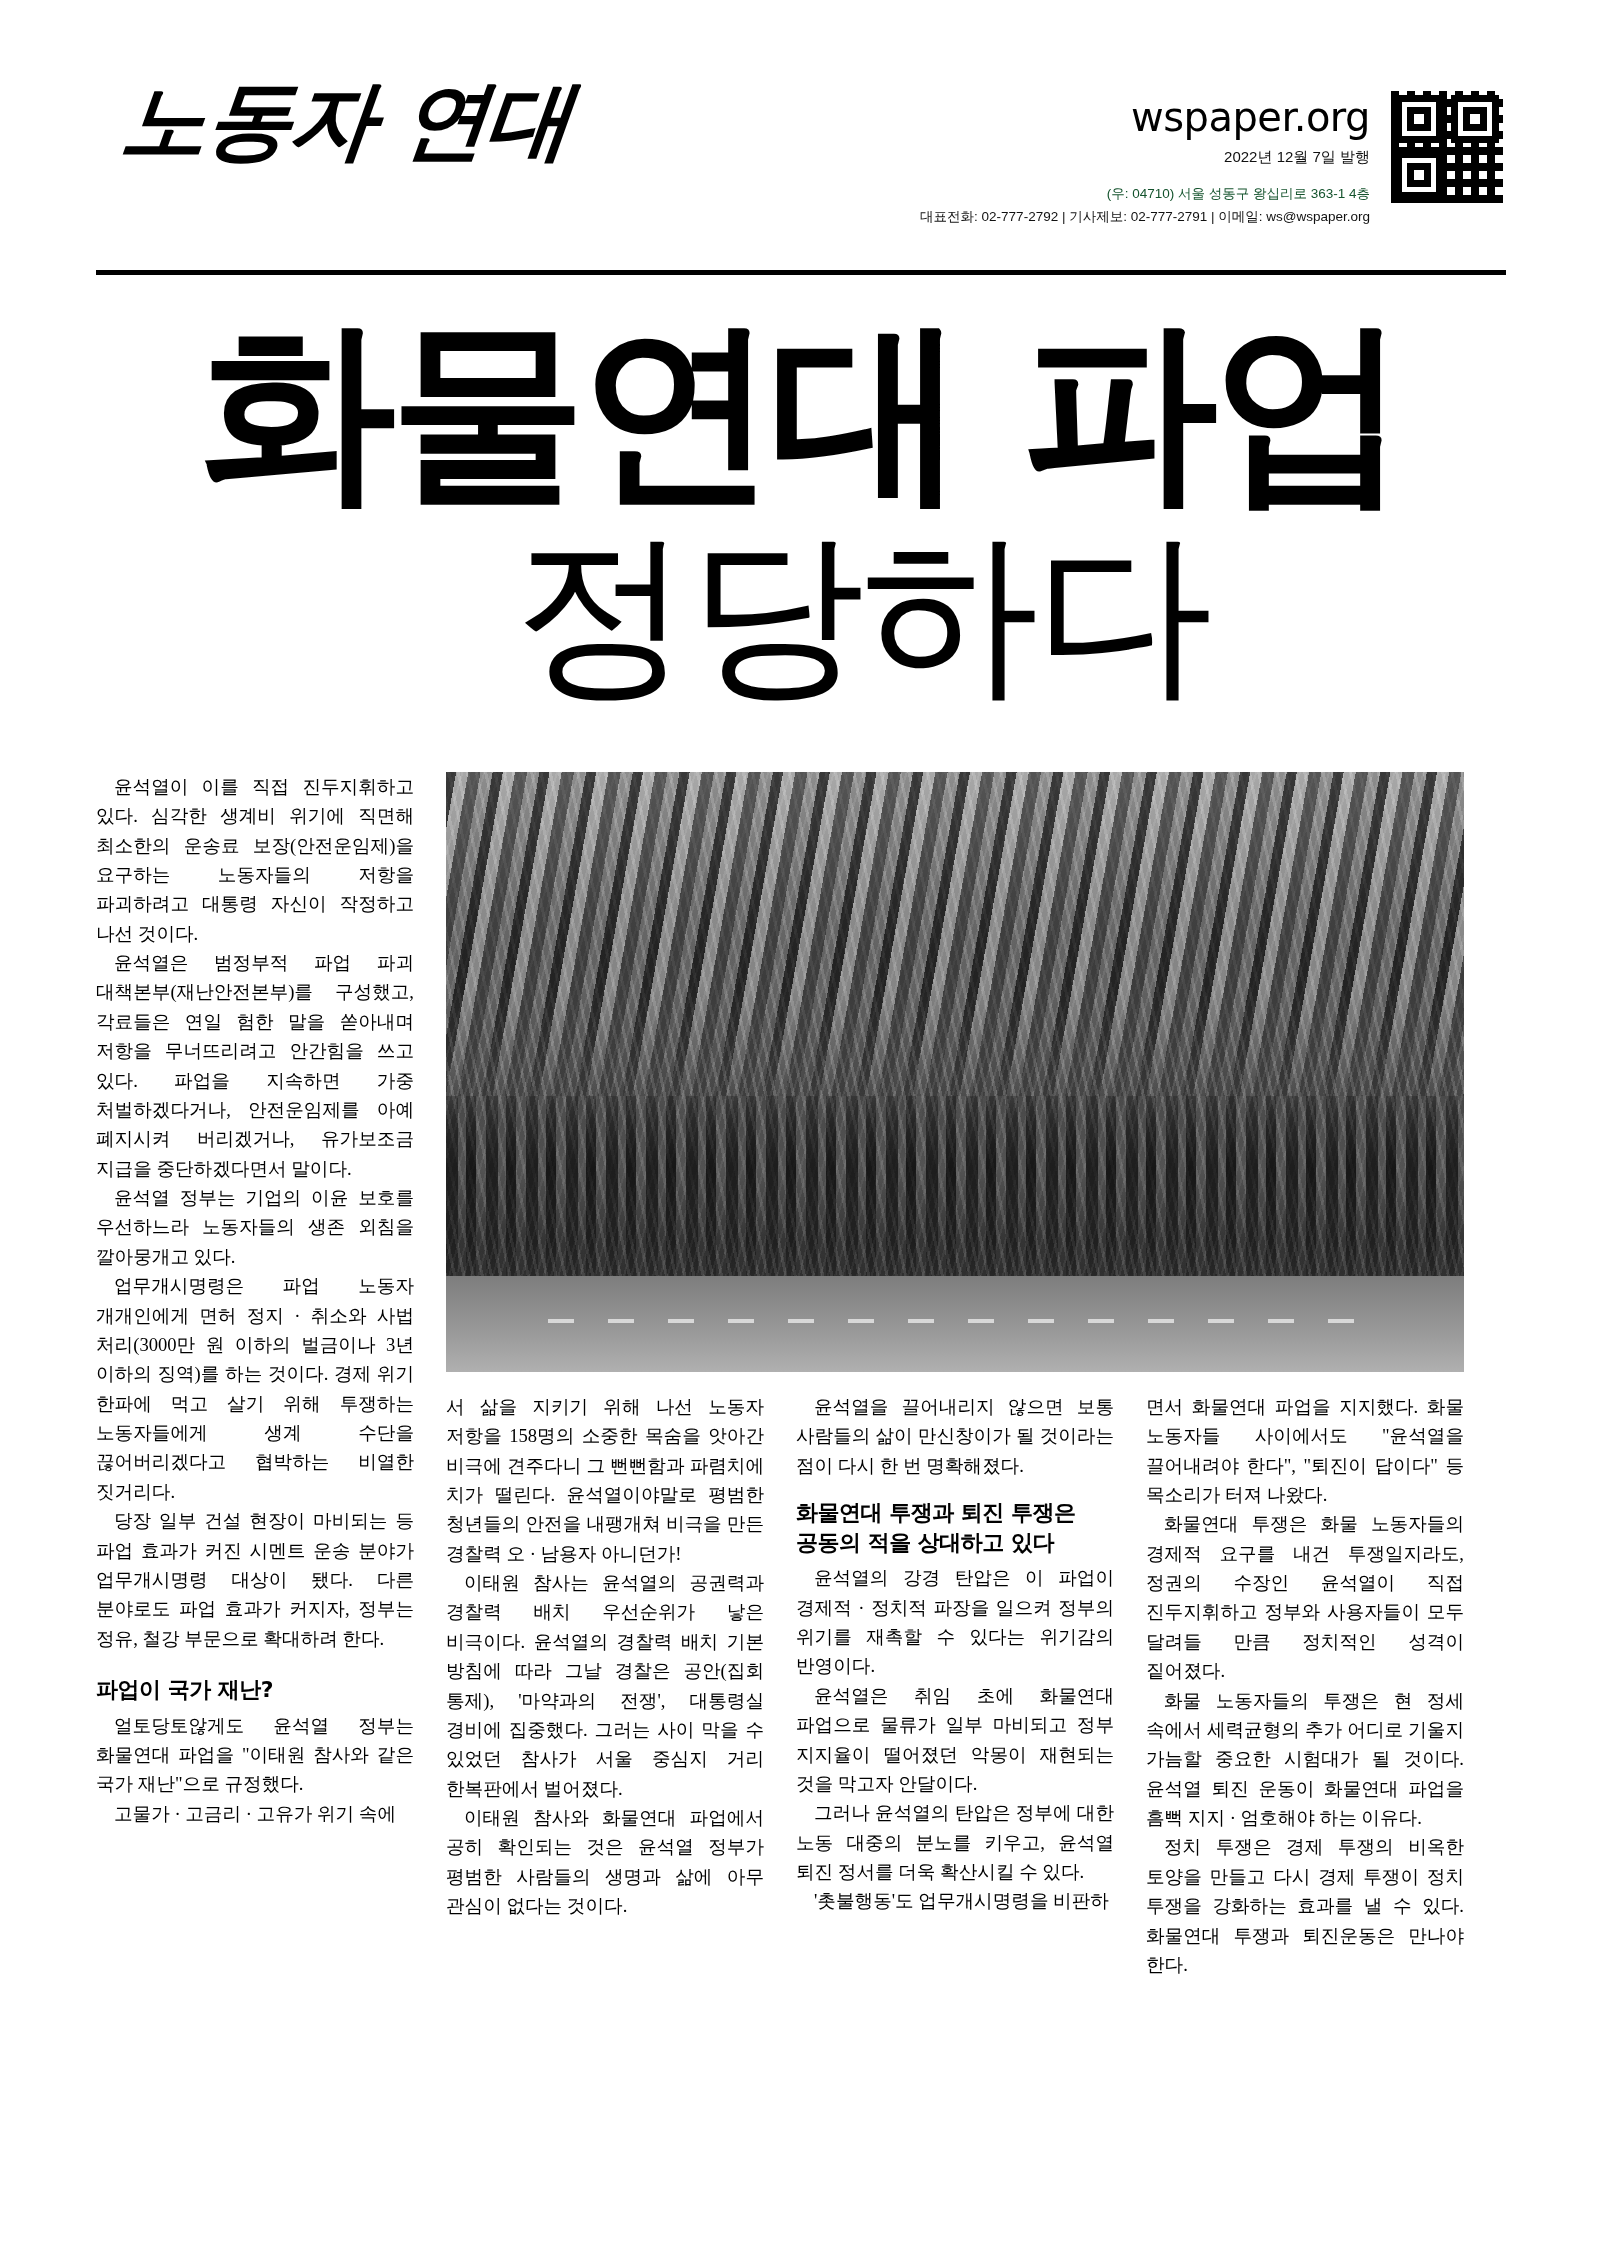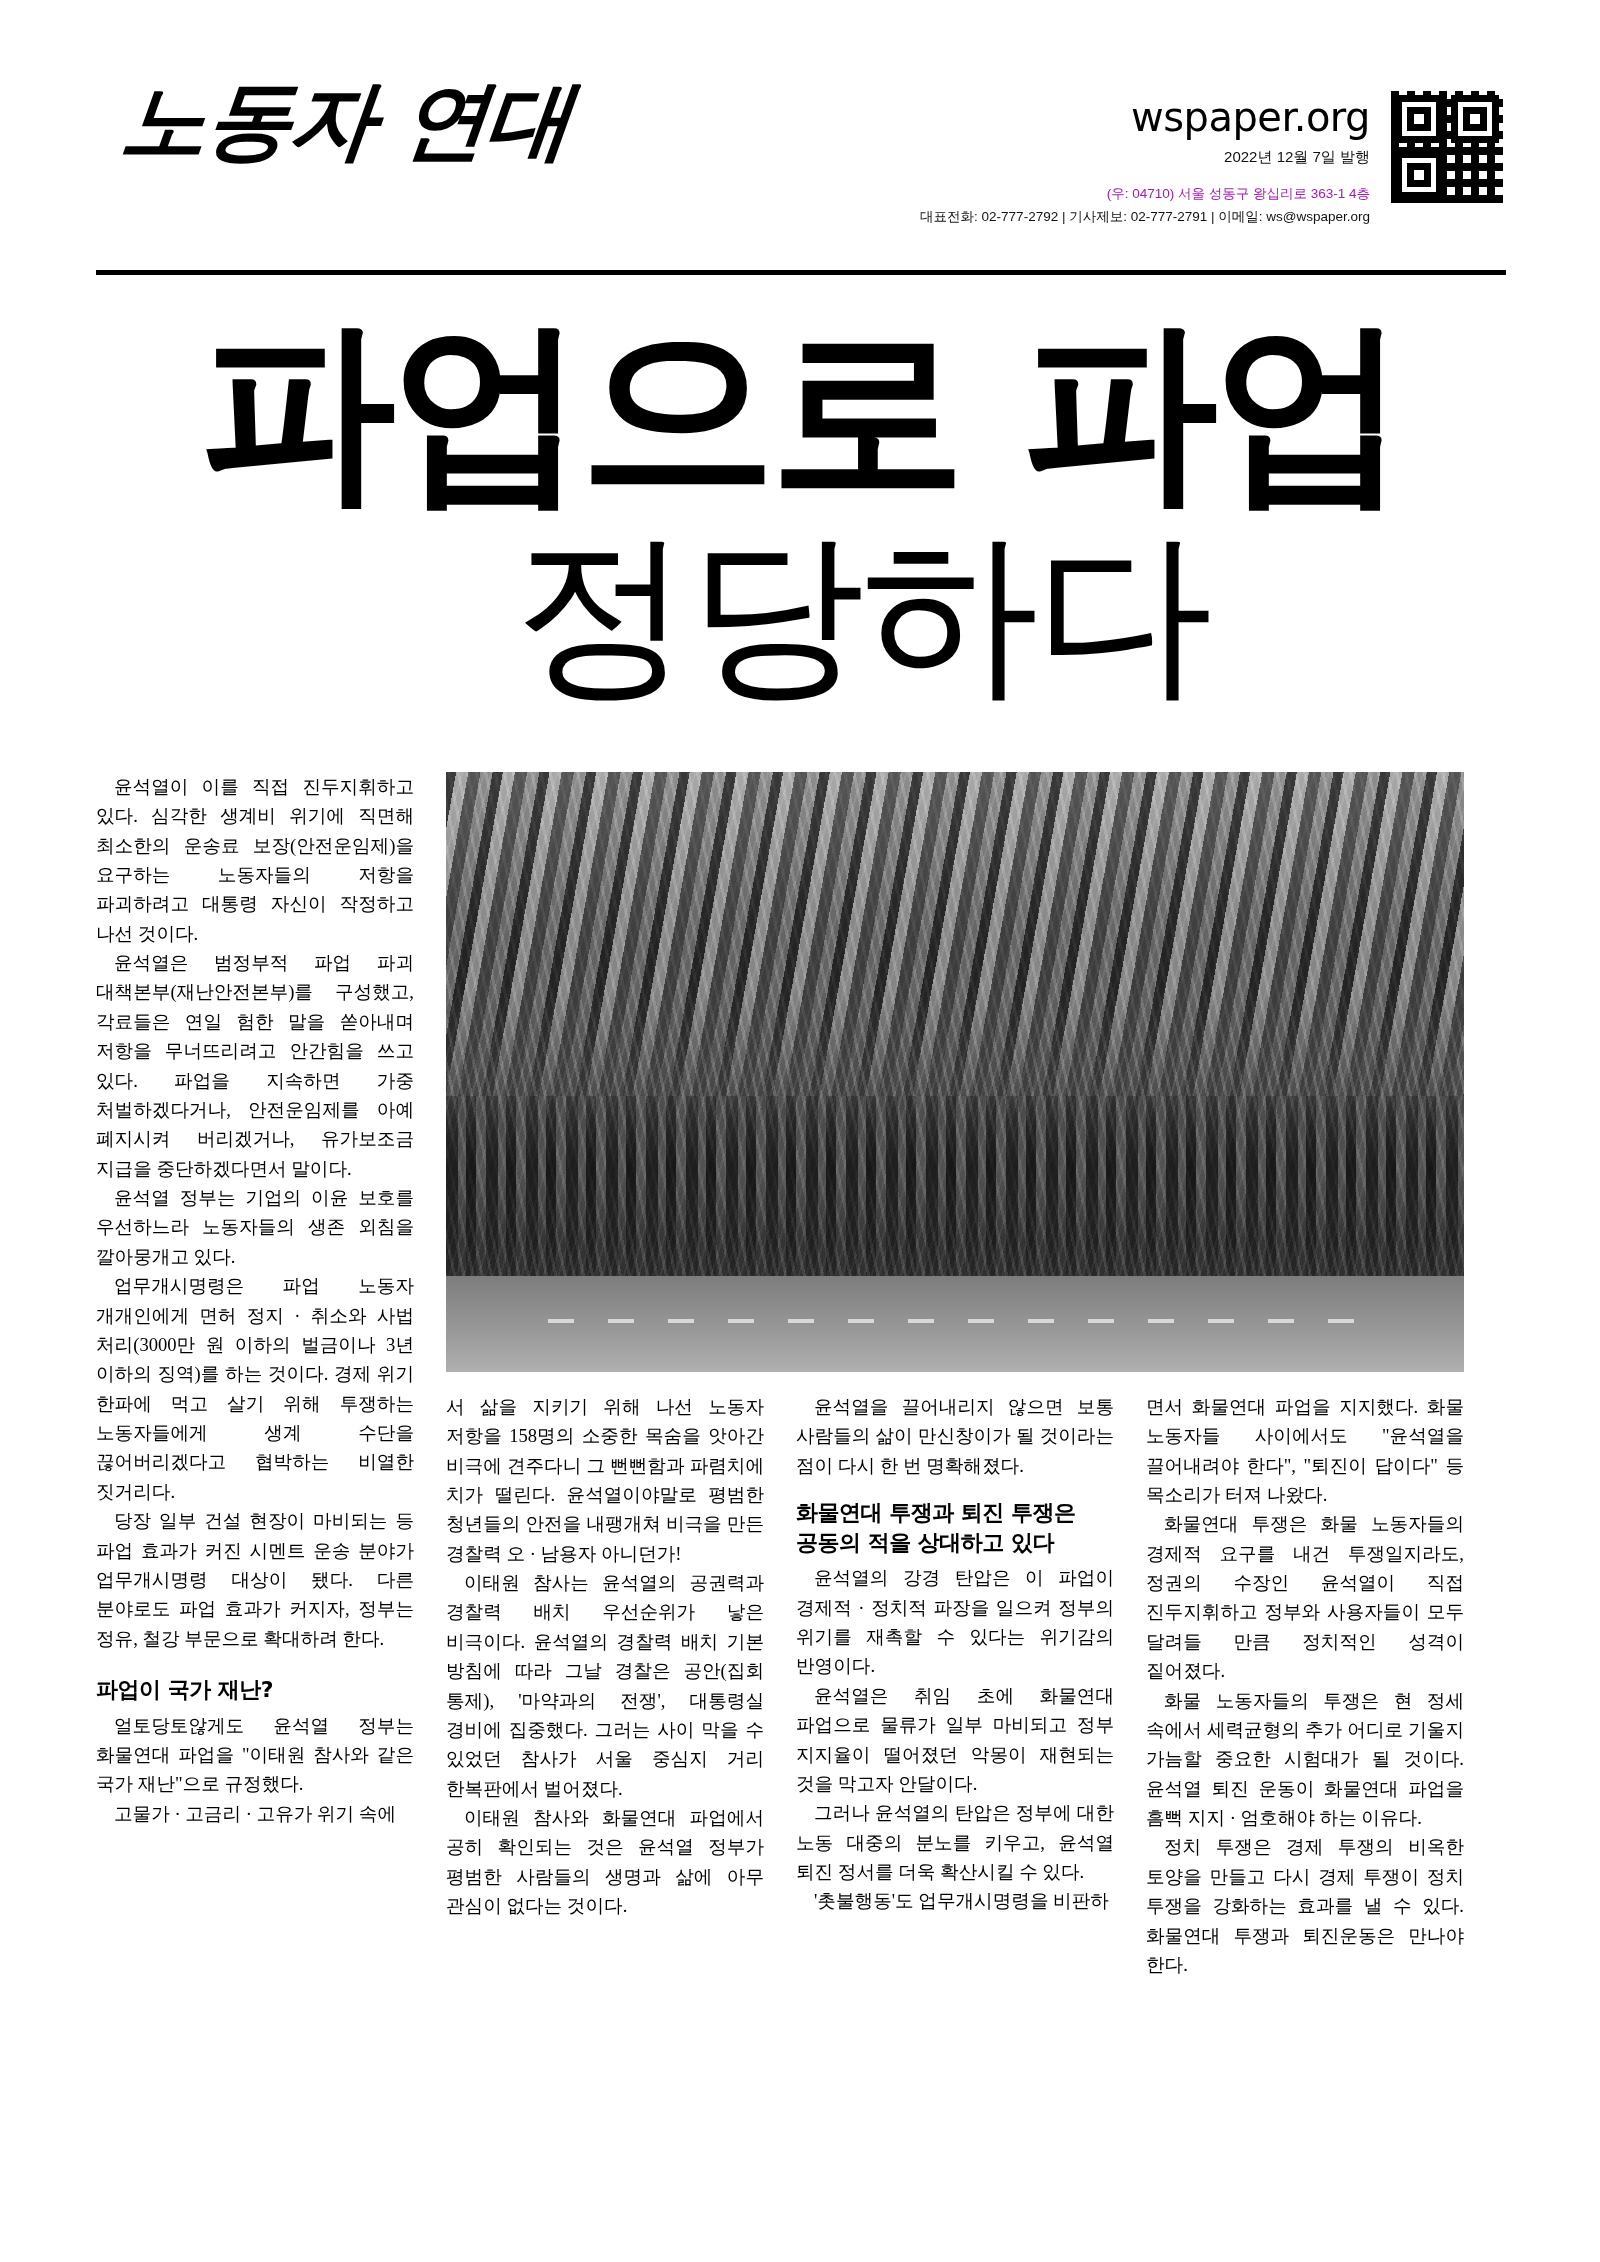--- a/index.html
+++ b/index.html
@@ -87,21 +87,21 @@
     color: #000;
   }
   .issue-date {
     margin-top: 8px;
     font-size: 15px;
     color: #111;
   }
   .addr {
     margin-top: 18px;
     font-size: 13.5px;
-    color: #a21caf;
+    color: #14532d;
   }
   .contact {
     margin-top: 5px;
     font-size: 13.5px;
     color: #111;
   }
   .qr {
     width: 112px;
     height: 112px;
     background:
@@ -266,21 +266,21 @@
         </div>
         <div class="qr">
             <span class="qr-b"></span>
           </div>
       </div>
     </div>
 
     <div class="rule-thick"></div>
 
     <div class="headline">
-      <div class="l1">파업으로 파업</div>
+      <div class="l1">화물연대 파업</div>
       <div class="l2">정당하다</div>
     </div>
 
     <div class="content">
 
       <div class="photo">
         <div class="photo-inner">
           <div class="photo-flags"></div>
           <div class="photo-crowd"></div>
           <div class="photo-road"></div>

